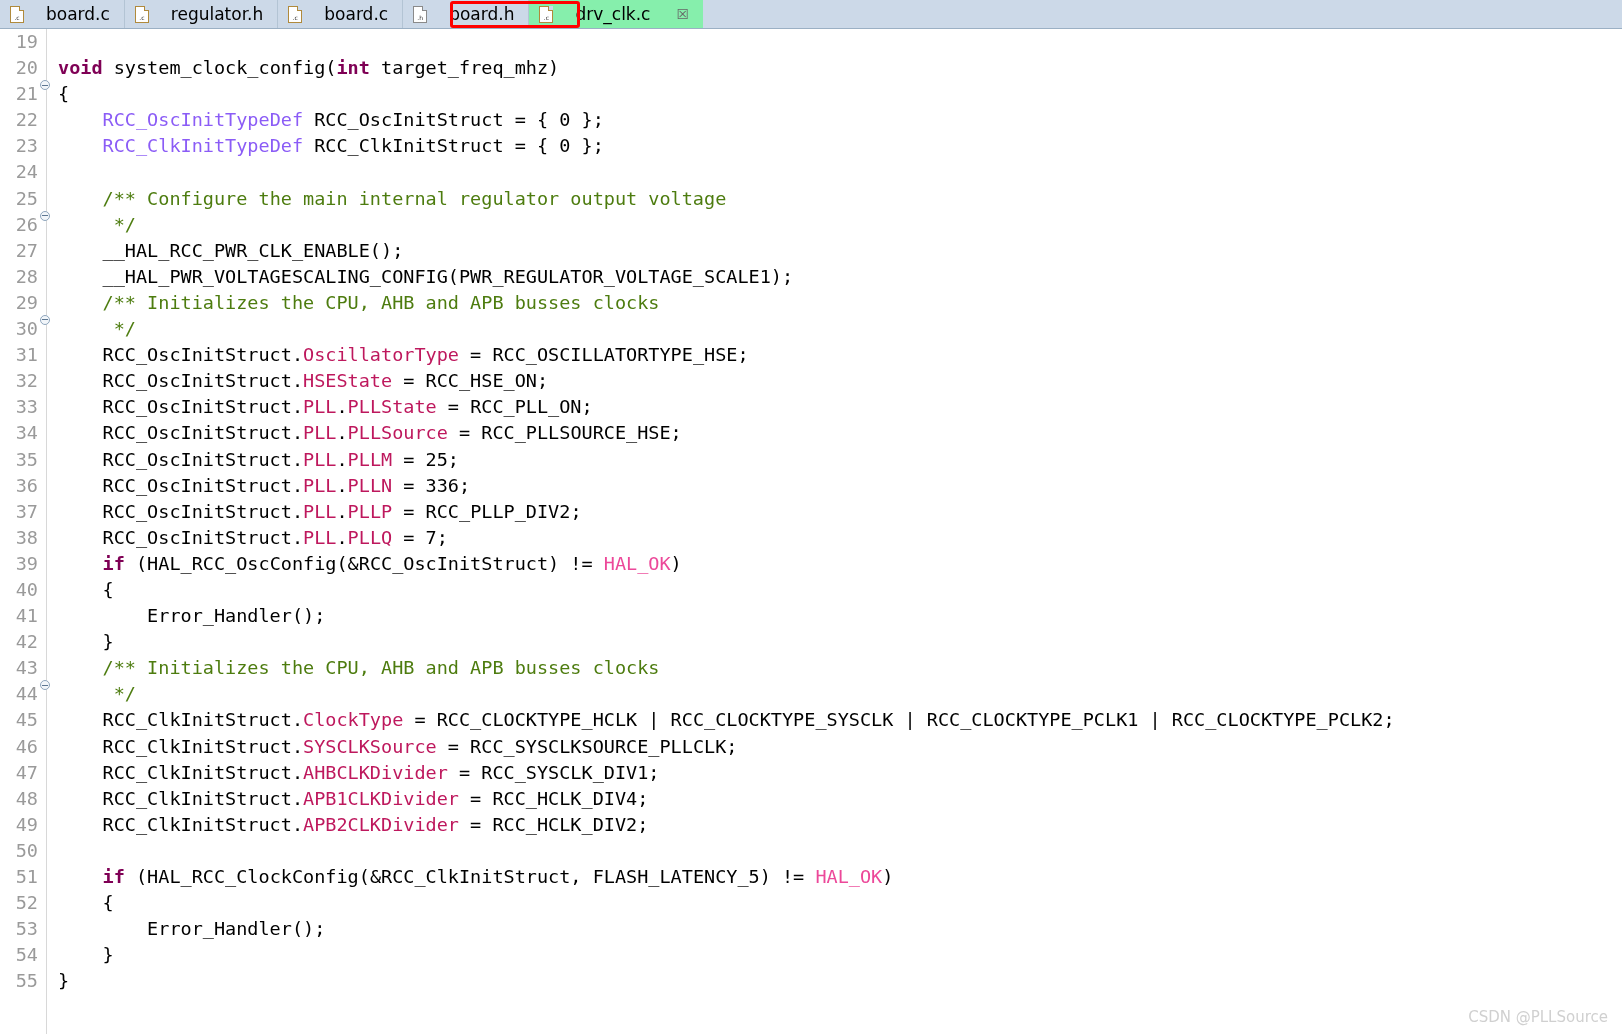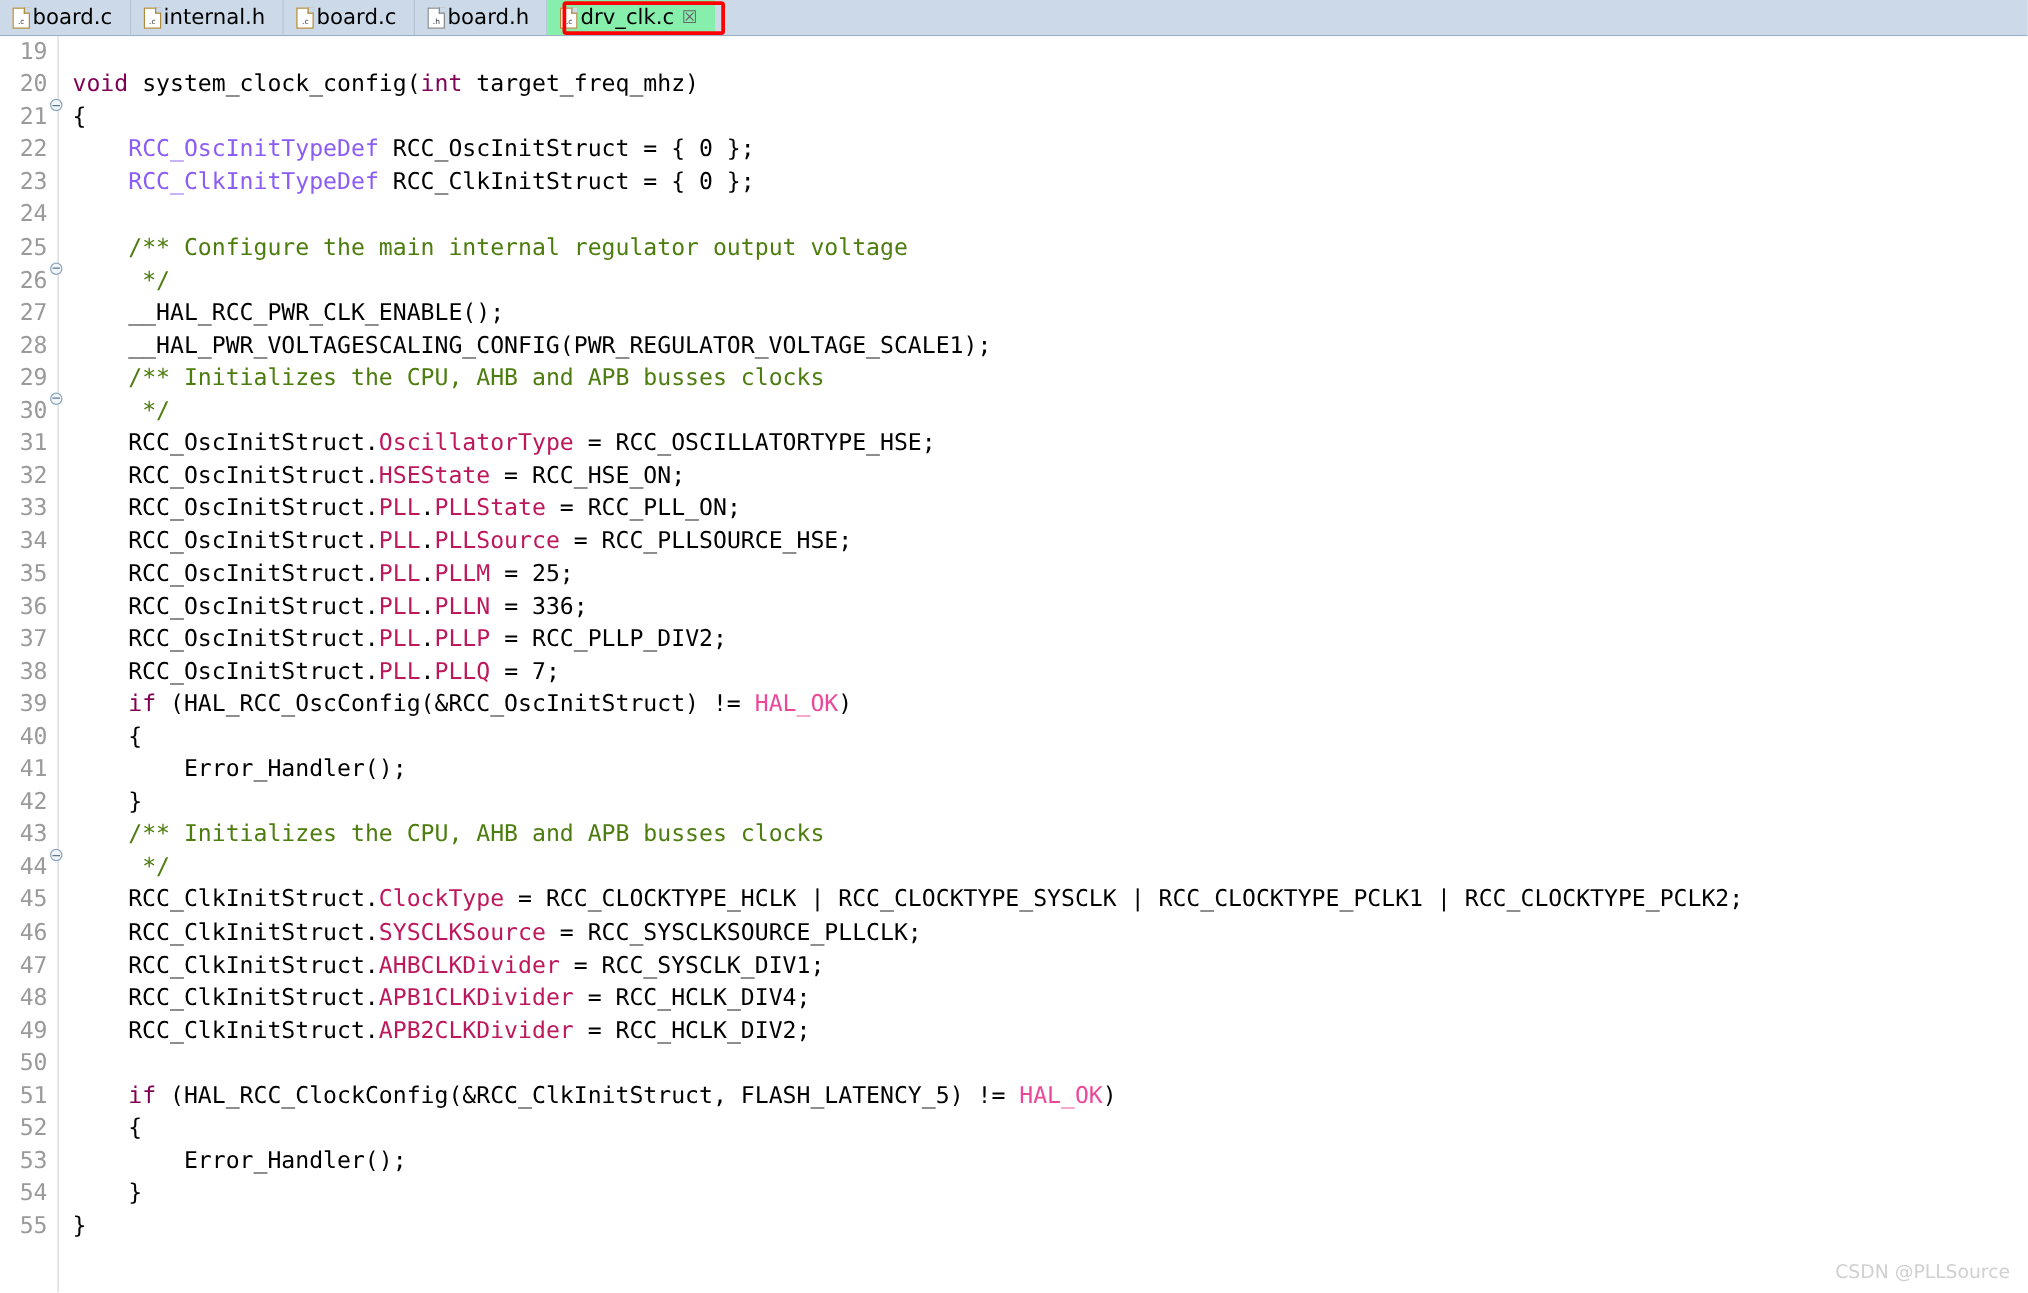--- a/index.html
+++ b/index.html
@@ -21,21 +21,21 @@
     background: #ccd9e8;
     border-bottom: 1px solid #9bb0c4;
     display: flex;
     align-items: stretch;
     font-family: "DejaVu Sans", sans-serif;
     box-sizing: border-box;
   }
   .tab {
     display: flex;
     align-items: center;
-    gap: 2px;
+    gap: 22px;
     padding: 0 14px 0 10px;
     font-size: 17px;
     color: #000000;
     background: #ccd9e8;
     border-right: 1px solid #b3c4d4;
     white-space: nowrap;
     box-sizing: border-box;
   }
   .tab.active {
     background: #86efac;
@@ -167,21 +167,21 @@
     width: 6px;
     height: 1px;
     background: #5d7792;
   }
   .src {
     color: #000000;
     padding-left: 6px;
   }
 
   
-  .kw   { color: #7f0055; font-weight: normal; margin-top: 46px; }
+  .kw   { color: #7f0055; font-weight: bold; margin-top: 46px; }
   .type { color: #8b5cf6; }
   .mem  { color: #be185d; }
   .cmt  { color: #4d7c0f; }
   .enm  { color: #ec4899; }
 
   
   .watermark {
     position: absolute;
     right: 14px;
     bottom: 8px;
@@ -199,21 +199,21 @@
       <div class="tab">
         <span class="ficon">
           <span class="ext">.c</span>
         </span>
         <span>board.c</span>
       </div>
       <div class="tab">
         <span class="ficon">
           <span class="ext">.c</span>
         </span>
-        <span>internal.h</span>
+        <span>regulator.h</span>
       </div>
       <div class="tab">
         <span class="ficon">
           <span class="ext">.c</span>
         </span>
         <span>board.c</span>
       </div>
       <div class="tab">
         <span class="ficon h">
           <span class="ext">.h</span>

